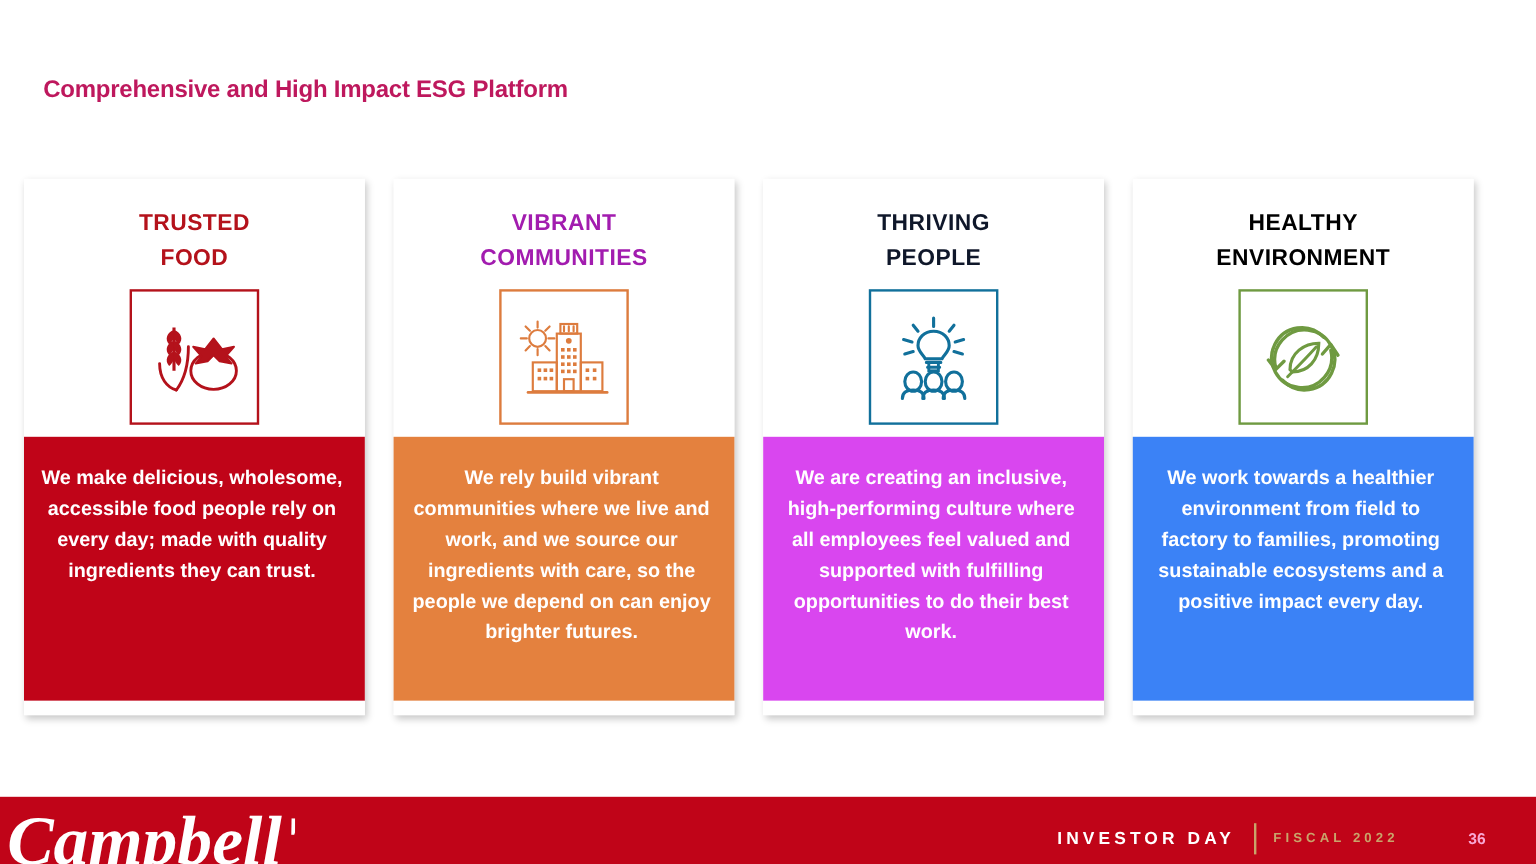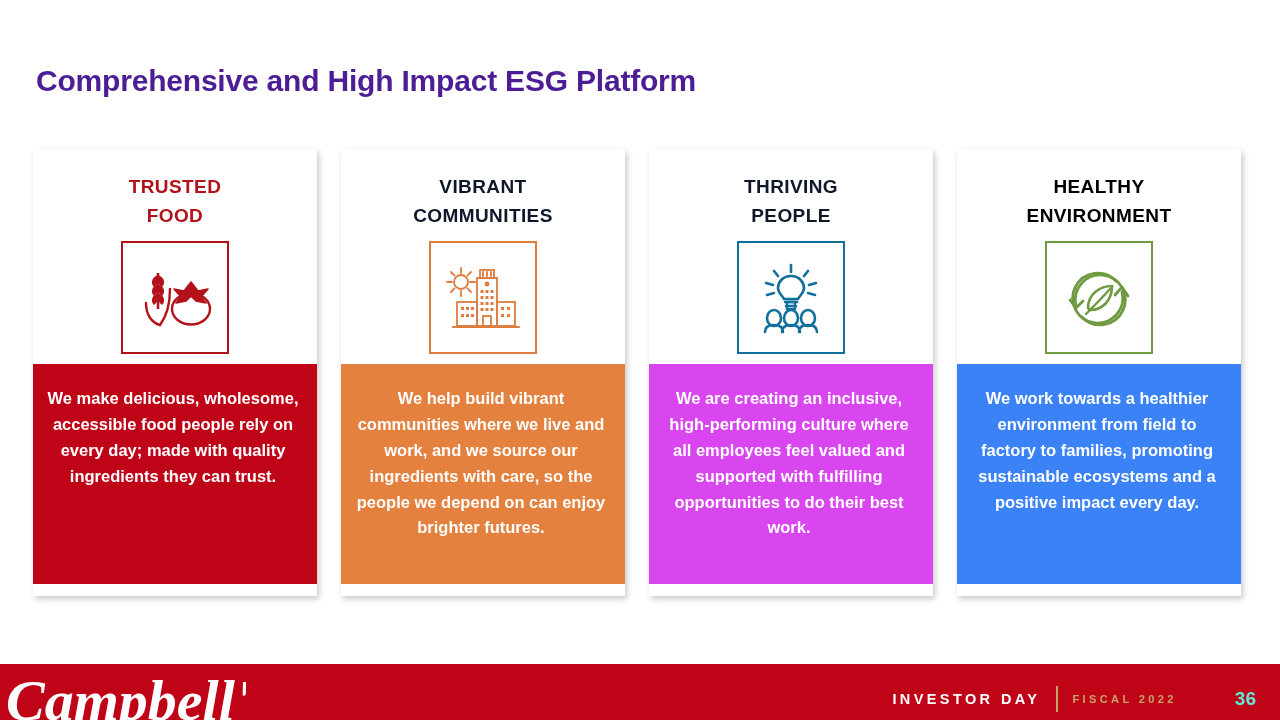--- a/index.html
+++ b/index.html
@@ -7,27 +7,27 @@
     width:1280px;height:720px;overflow:hidden;
     background:#ffffff;
     font-family:"Liberation Sans", sans-serif;
     -webkit-font-smoothing:antialiased;
   }
   .slide{position:relative;width:1280px;height:720px;background:#fff;}
 
   
   .slide-title{
     position:absolute;left:36px;top:64px;
-    font-size:30px;font-weight:bold;letter-spacing:-0.2px;
-    color:#4c1d95;white-space:nowrap;
+    font-size:20px;font-weight:bold;letter-spacing:-0.2px;
+    color:#be185d;white-space:nowrap;
   }
 
   
   .cards{
-    position:absolute;left:33px;top:149px;
+    position:absolute;left:20px;top:149px;
     width:1208px;height:447px;
     display:flex;justify-content:space-between;
   }
   .card{
     width:284px;height:447px;
     background:#ffffff;
     box-shadow:2px 3px 6px rgba(0,0,0,0.22);
     display:flex;flex-direction:column;
     position:relative;
   }
@@ -80,22 +80,22 @@
     color:#ffffff;font-size:14.5px;font-weight:bold;letter-spacing:3.4px;
   }
   .divider{
     width:2px;height:26px;background:#C9A46A;
     margin:0 14px 0 16px;
   }
   .fiscal{
     color:#C9A46A;font-size:11px;font-weight:bold;letter-spacing:3.4px;
   }
   .page-num{
-    color:#5eead4;font-size:19px;font-weight:bold;
-    margin-left:58px;margin-right:24px;
+    color:#f9a8d4;font-size:13px;font-weight:bold;
+    margin-left:58px;margin-right:42px;
   }
 </style>
 </head>
 <body>
 
 <div class="slide">
 
   <div class="slide-title">Comprehensive and High Impact ESG Platform</div>
 
   <div class="cards">
@@ -124,21 +124,21 @@
             <path d="M55 19 L48 28 L38 26 L45 34 L40 40 L50 38 L55 33 L60 38 L70 40 L65 34 L72 26 L62 28 Z" fill="#B4121B" stroke="#B4121B" stroke-width="1.6" stroke-linejoin="round"></path>
           </svg>
         </div>
       </div>
       <div class="card-body" style="background:#C00418">We make delicious, wholesome, accessible food people rely on every day; made with quality ingredients they can trust.</div>
       <div class="card-foot"></div>
     </div>
 
     <div class="card">
       <div class="card-head">
-        <div class="card-title" style="color:#0f172a">
+        <div class="card-title" style="color:#a21caf">
           <span>VIBRANT</span><br>
           <span>COMMUNITIES</span>
         </div>
         <div class="icon-box" style="color:#DD7C3E">
           <svg width="80" height="72" viewBox="0 0 80 72" fill="none" stroke="#DD7C3E" stroke-width="1.8" stroke-linecap="round">
 
             <circle cx="18" cy="20" r="7"></circle>
             <path d="M18 6 L18 11 M18 29 L18 34 M4 20 L9 20 M27 20 L32 20
                      M8 10 L11.6 13.6 M24.4 26.4 L28 30 M28 10 L24.4 13.6 M11.6 26.4 L8 30"></path>
 
@@ -177,21 +177,21 @@
               <rect x="58" y="45" width="3" height="3"></rect>
                 <rect x="64" y="45" width="3" height="3"></rect>
               <rect x="58" y="52" width="3" height="3"></rect>
                 <rect x="64" y="52" width="3" height="3"></rect>
             </g>
 
             <path d="M10 65 L76 65" stroke-width="2.2"></path>
           </svg>
         </div>
       </div>
-      <div class="card-body" style="background:#E4813E">We help build vibrant communities where we live and work, and we source our ingredients with care, so the people we depend on can enjoy brighter futures.</div>
+      <div class="card-body" style="background:#E4813E">We rely build vibrant communities where we live and work, and we source our ingredients with care, so the people we depend on can enjoy brighter futures.</div>
       <div class="card-foot"></div>
     </div>
 
     <div class="card">
       <div class="card-head">
         <div class="card-title" style="color:#0f172a">
           <span>THRIVING</span><br>
           <span>PEOPLE</span>
         </div>
         <div class="icon-box" style="color:#11709B">

